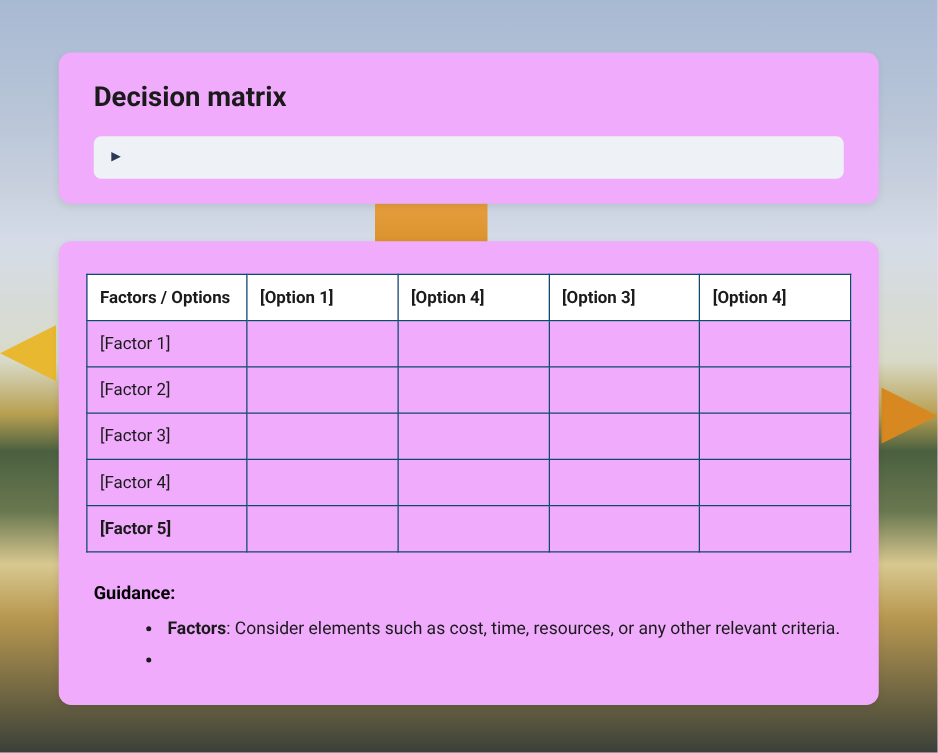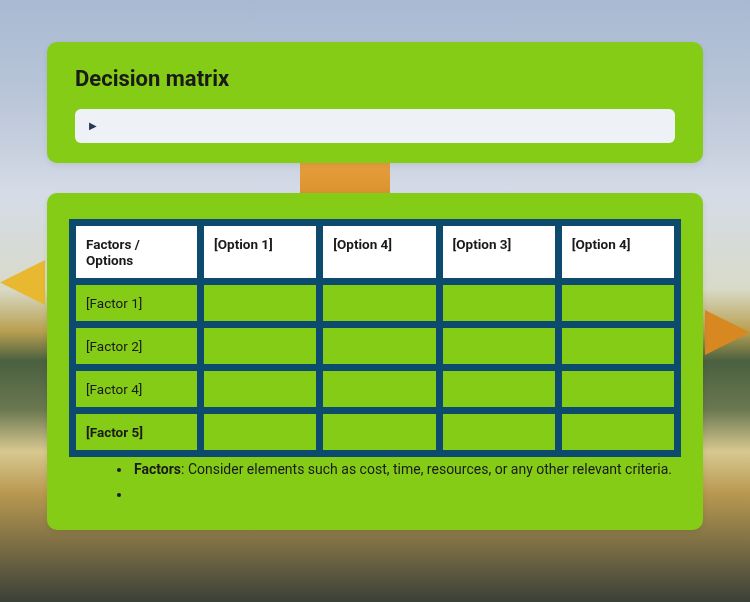--- a/index.html
+++ b/index.html
@@ -32,21 +32,21 @@
   }
   .arrow-right {
     position: absolute;
     right: 0; top: 310px; width: 45px; height: 45px;
     background: #d88820;
     clip-path: polygon(0 0, 0 100%, 100% 50%);
     z-index: 0;
   }
 
   .card {
-    background: #84cc16;
+    background: #f0abfc;
     border-radius: 10px;
     margin: 0 auto;
     width: 656px;
     box-shadow: 0 2px 6px rgba(0,0,0,0.08);
     position: relative;
     z-index: 2;
   }
   .card1 {
     margin-top: 42px;
     padding: 24px 28px 20px 28px;
@@ -91,21 +91,21 @@
   }
 
   table {
     border-collapse: collapse;
     width: calc(100% - 44px);
     margin-left: 22px;
     font-size: 13.5px;
     color: #1a1a1a;
   }
   th, td {
-    border: 7px solid #0c4a6e;
+    border: 1px solid #0c4a6e;
     padding: 10px 10px;
     text-align: left;
     vertical-align: top;
   }
   th {
     font-weight: 700;
     background: #fff;
   }
   th:first-child { width: 128px; }
   th:not(:first-child) { width: auto; }
@@ -159,36 +159,44 @@
         <td></td>
       </tr>
       <tr>
         <td>[Factor 2]</td>
         <td></td>
         <td></td>
         <td></td>
         <td></td>
       </tr>
       <tr>
+        <td>[Factor 3]</td>
+        <td></td>
+        <td></td>
+        <td></td>
+        <td></td>
+      </tr>
+      <tr>
         <td>[Factor 4]</td>
         <td></td>
         <td></td>
         <td></td>
         <td></td>
       </tr>
       <tr>
         <td>[Factor 5]</td>
         <td></td>
         <td></td>
         <td></td>
         <td></td>
       </tr>
     </tbody>
   </table>
 
+  <div class="guidance-h">Guidance:</div>
   <ul class="guidance">
     <li>
       <b>Factors</b><span>: Consider elements such as cost, time, resources, or any other relevant criteria.</span>
     </li>
     <li>
       
     </li>
 
   </ul>
 </div>

